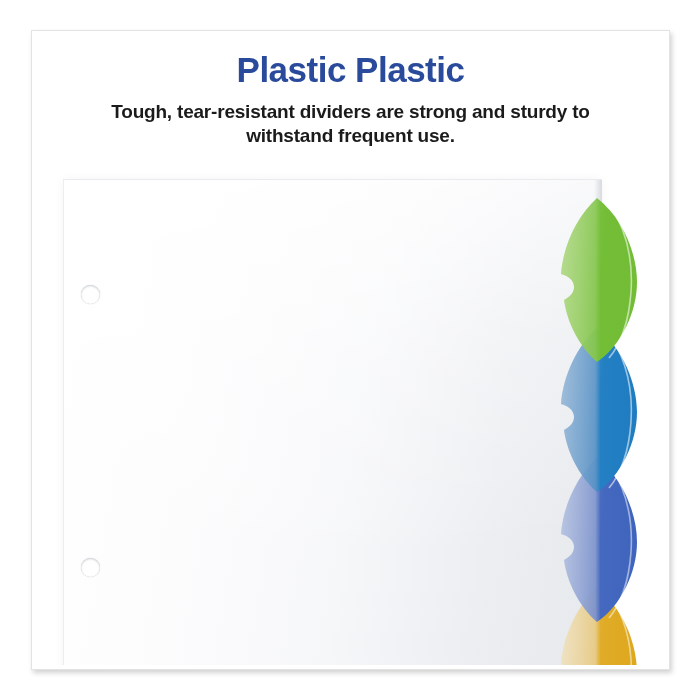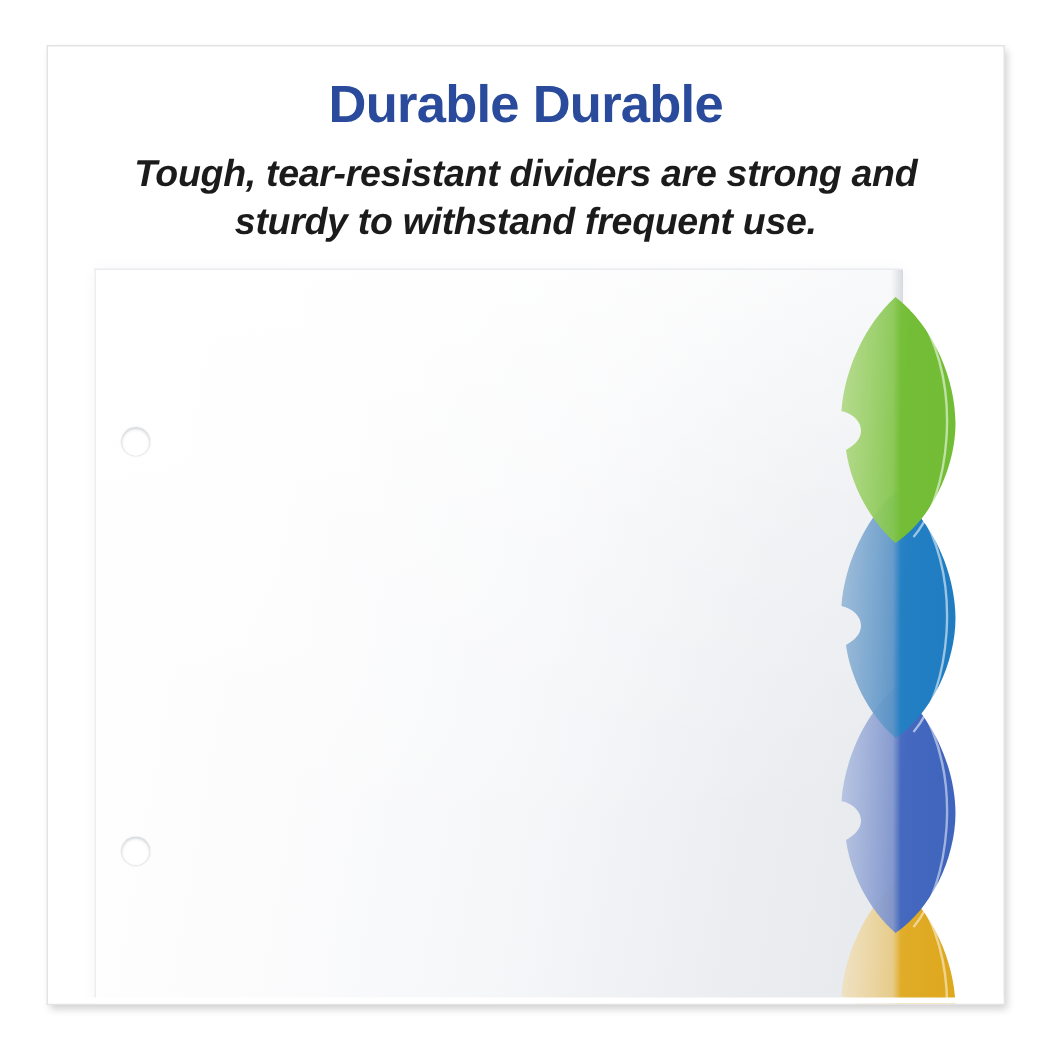--- a/index.html
+++ b/index.html
@@ -37,26 +37,25 @@
     margin: 0;
     font-size: 35px;
     font-weight: 700;
     letter-spacing: -0.5px;
     color: #2a4b9b;
     line-height: 1.1;
   }
   #page-subtitle {
     margin: 10px auto 0 auto;
     width: 570px;
-    font-size: 25px;
+    font-size: 19px;
     font-weight: 700;
     color: #1b1b1b;
     line-height: 1.30;
     letter-spacing: -0.2px;
-    font-style: italic;
   }
 
   
   #divider-stage {
     position: absolute;
     left: 0;
     top: 0;
     width: 639px;
     height: 640px;
   }
@@ -130,21 +129,21 @@
     background: #ffffff;
     z-index: 9;
   }
 </style>
 </head>
 <body>
 
 <div id="product-card">
 
   <div id="headings">
-    <h1 id="page-title">Durable Durable</h1>
+    <h1 id="page-title">Plastic Plastic</h1>
     <p id="page-subtitle">Tough, tear-resistant dividers are strong and sturdy to withstand frequent use.</p>
   </div>
 
   <div id="divider-stage">
 
     <div id="divider-sheet">
       <div id="sheet-sheen"></div>
       <div id="sheet-edge"></div>
       <div class="punch-hole" id="punch-hole-top"></div>
       <div class="punch-hole" id="punch-hole-bottom"></div>

